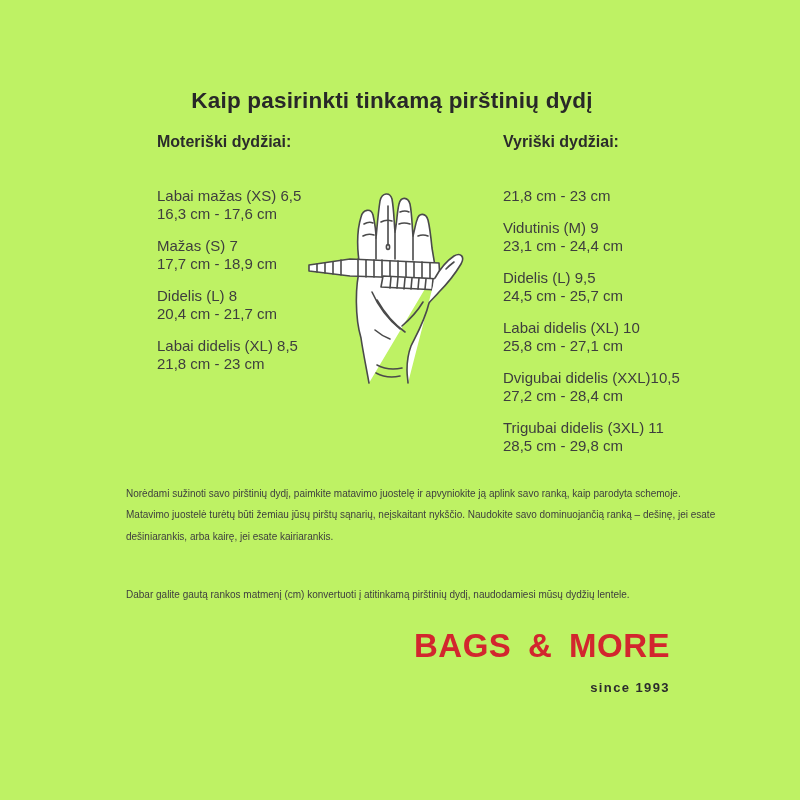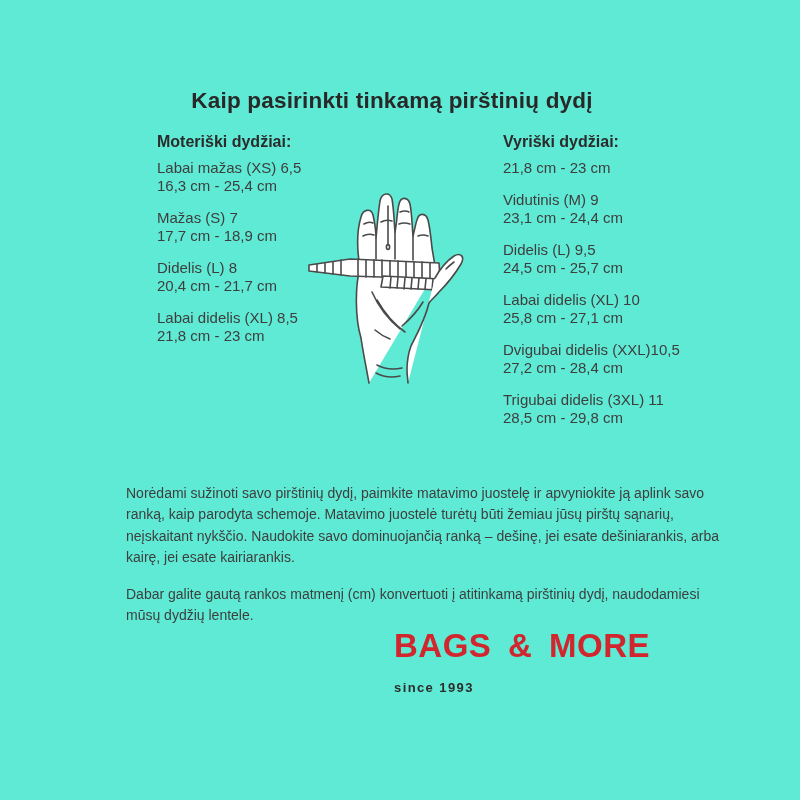--- a/index.html
+++ b/index.html
@@ -1,21 +1,21 @@
 <!DOCTYPE html>
 <html><head>
 <meta charset="utf-8">
 <style>
   * { margin: 0; padding: 0; box-sizing: border-box; }
   html, body { background: #ffffff; }
   .page {
     position: relative;
     width: 800px;
     height: 800px;
-    background: #5eead4;
+    background: #bef264;
     font-family: "Liberation Sans", "DejaVu Sans", sans-serif;
     overflow: hidden;
   }
   .title {
     position: absolute;
     top: 88px; left: 0; width: 784px;
     text-align: center;
     font-size: 22.5px;
     font-weight: bold;
     color: #282828;
@@ -23,43 +23,43 @@
   }
   .col { position: absolute; top: 133px; }
   .col-women { left: 157px; }
   .col-men   { left: 503px; }
   .col-header {
     font-size: 16px;
     font-weight: bold;
     color: #2b2b2b;
     line-height: 18px;
   }
-  .entries { margin-top: 8px; }
+  .entries { margin-top: 36px; }
   .entry { margin-bottom: 14px; }
   .s-label, .s-range {
     font-size: 15px;
     line-height: 18px;
     color: #3e3e3e;
     white-space: nowrap;
   }
   .para {
     position: absolute;
     left: 126px;
     width: 596px;
-    font-size: 14px;
+    font-size: 10px;
     line-height: 21.4px;
     color: #3e3e3e;
   }
   .para-1 { top: 483px; }
   .para-2 { top: 584px; }
   .hand-illustration { position: absolute; left: 305px; top: 170px; }
   .logo {
     position: absolute;
     left: 394px; top: 628px; width: 276px;
-    text-align: left;
+    text-align: right;
   }
   .logo-name {
     font-size: 33px;
     font-weight: bold;
     color: #d2262e;
     letter-spacing: 0.5px;
     word-spacing: 7px;
     white-space: nowrap;
     line-height: 36px;
   }
@@ -76,21 +76,21 @@
 
 <div class="page">
 
   <div class="title">Kaip pasirinkti tinkamą pirštinių dydį</div>
 
   <div class="col col-women">
     <div class="col-header">Moteriški dydžiai:</div>
     <div class="entries">
       <div class="entry">
         <div class="s-label">Labai mažas (XS) 6,5</div>
-        <div class="s-range">16,3 cm - 25,4 cm</div>
+        <div class="s-range">16,3 cm - 17,6 cm</div>
       </div>
       <div class="entry">
         <div class="s-label">Mažas (S) 7</div>
         <div class="s-range">17,7 cm - 18,9 cm</div>
       </div>
       <div class="entry">
         <div class="s-label">Didelis (L) 8</div>
         <div class="s-range">20,4 cm - 21,7 cm</div>
       </div>
       <div class="entry">

